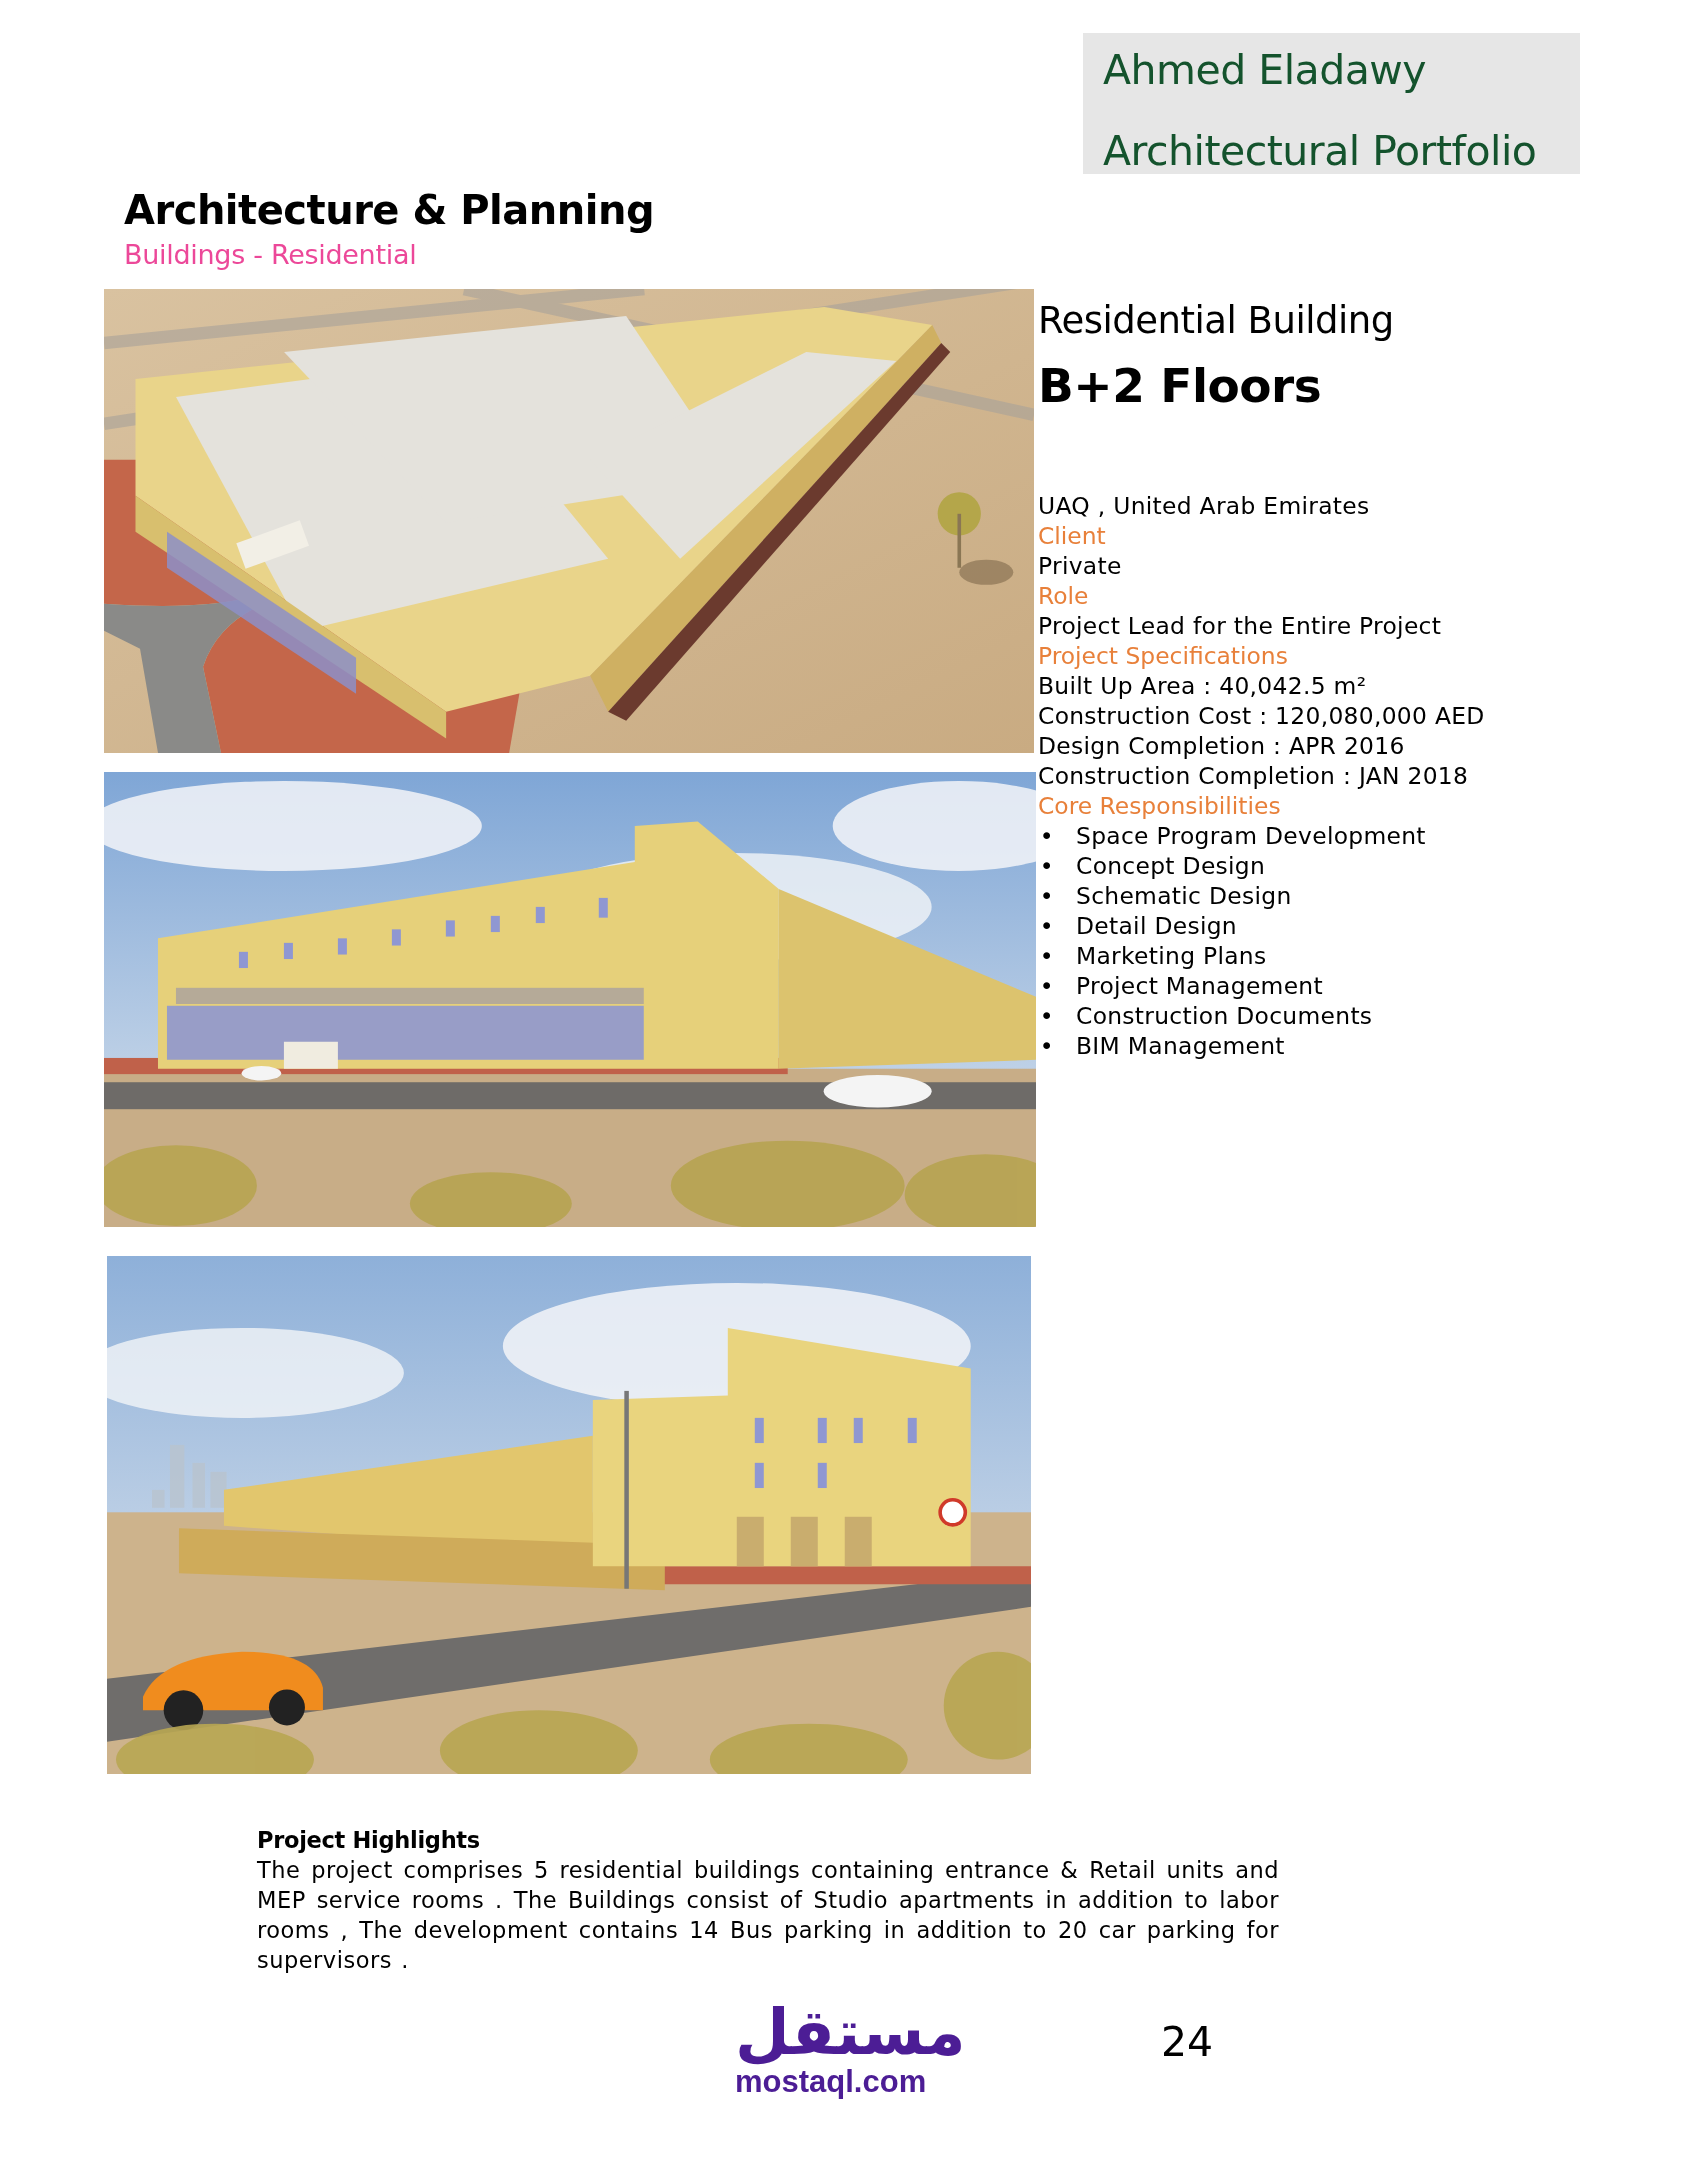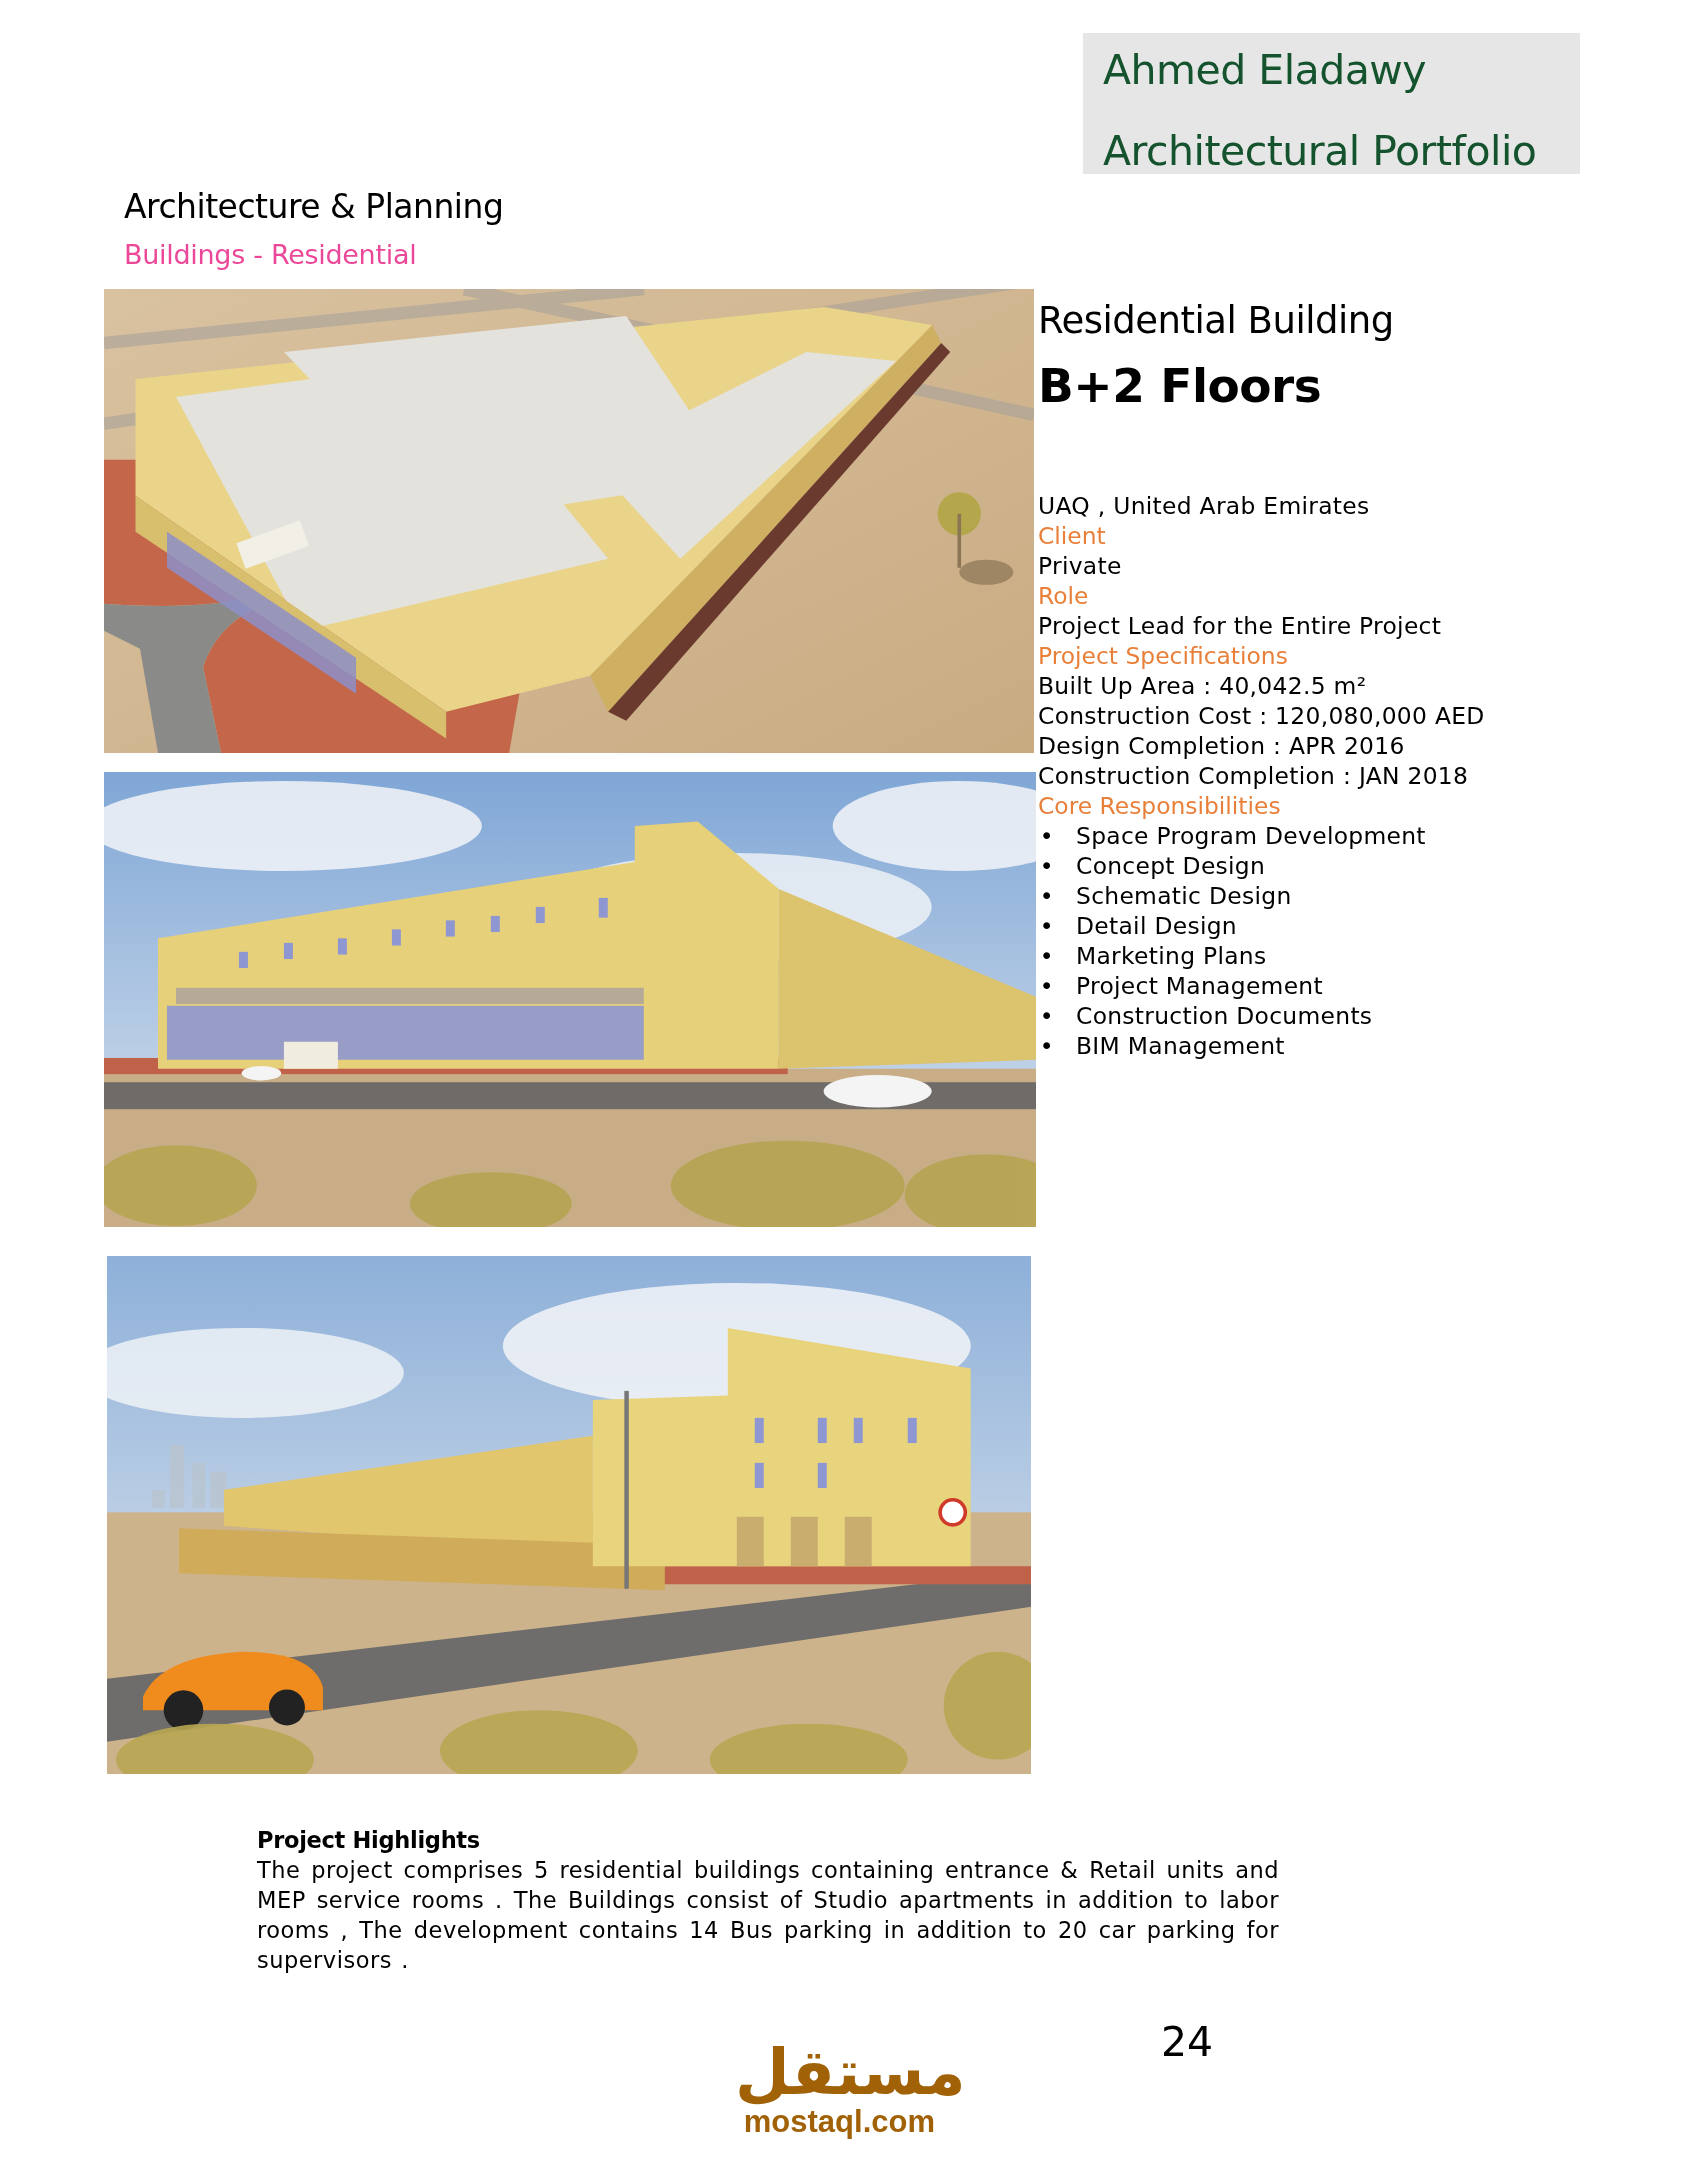--- a/index.html
+++ b/index.html
@@ -8,21 +8,21 @@
     font-family:"DejaVu Sans", sans-serif; color:#000;
   }
   .abs { position:absolute; }
 
   
   #hdr { left:1083px; top:33px; width:497px; height:141px; background:#e6e6e6; }
   #hdr .line { position:absolute; left:20px; font-family:"DejaVu Sans", sans-serif; font-size:41px; color:#14532d; letter-spacing:-0.5px; white-space:nowrap; }
   #hdr .l1 { top:12.6px; }
   #hdr .l2 { top:62px;margin-top:32px; }
 
-  #section-title { left:124px; top:187px; font-size:33px; font-weight:400; letter-spacing:-0.5px; white-space:nowrap; }
+  #section-title { left:124px; top:187px; font-size:40px; font-weight:700; letter-spacing:-0.5px; white-space:nowrap; }
   #section-sub { left:124px; top:239px; font-size:27px; color:#ec4899; white-space:nowrap; letter-spacing:-0.3px; }
 
   .photo { position:absolute; overflow:hidden; }
   #img1 { left:104px; top:289px; width:930px; height:464px; }
   #img2 { left:104px; top:772px; width:932px; height:455px; }
   #img3 { left:107px; top:1256px; width:924px; height:518px; }
   .photo svg { display:block; width:100%; height:100%; }
 
   #proj-title { left:1038px; top:299px; font-size:37px; white-space:nowrap; letter-spacing:-0.5px; }
   #proj-sub { left:1038px; top:358px; font-size:47px; font-weight:700; white-space:nowrap; letter-spacing:-0.5px; }
@@ -31,21 +31,21 @@
   #info .row { white-space:nowrap; }
   #info .lbl { color:#e8803a; font-weight:400; letter-spacing:0px; }
   #info ul { list-style:none; margin:0; padding:0; }
   #info li { white-space:nowrap; position:relative; padding-left:38px; }
   #info li .bullet { position:absolute; left:1.8px; top:0; }
 
   #highlights { left:257px; top:1825px; width:1022px; font-size:22.5px; line-height:30px; }
   #highlights .h { font-weight:700; letter-spacing:-0.3px; }
   #highlights .p { text-align:justify; letter-spacing:0.5px; word-spacing:1.8px; }
 
-  #watermark { left:735px; top:2001px; width:200px; height:110px; text-align:right; color:#a16207;margin-top:40px; }
+  #watermark { left:735px; top:2001px; width:200px; height:110px; text-align:left; color:#4c1d95; }
   #watermark .ar { font-size:63px; font-weight:700; line-height:63px; }
   #watermark .en { font-size:31px; font-weight:700; line-height:36px; font-family:"Liberation Sans", sans-serif; }
 
   #page-num { left:1161px; top:2018px; font-size:41px; font-family:"DejaVu Sans", sans-serif; }
 </style>
 </head>
 <body>
 
 <div id="hdr" class="abs">
   <div class="line l1">Ahmed Eladawy</div>

